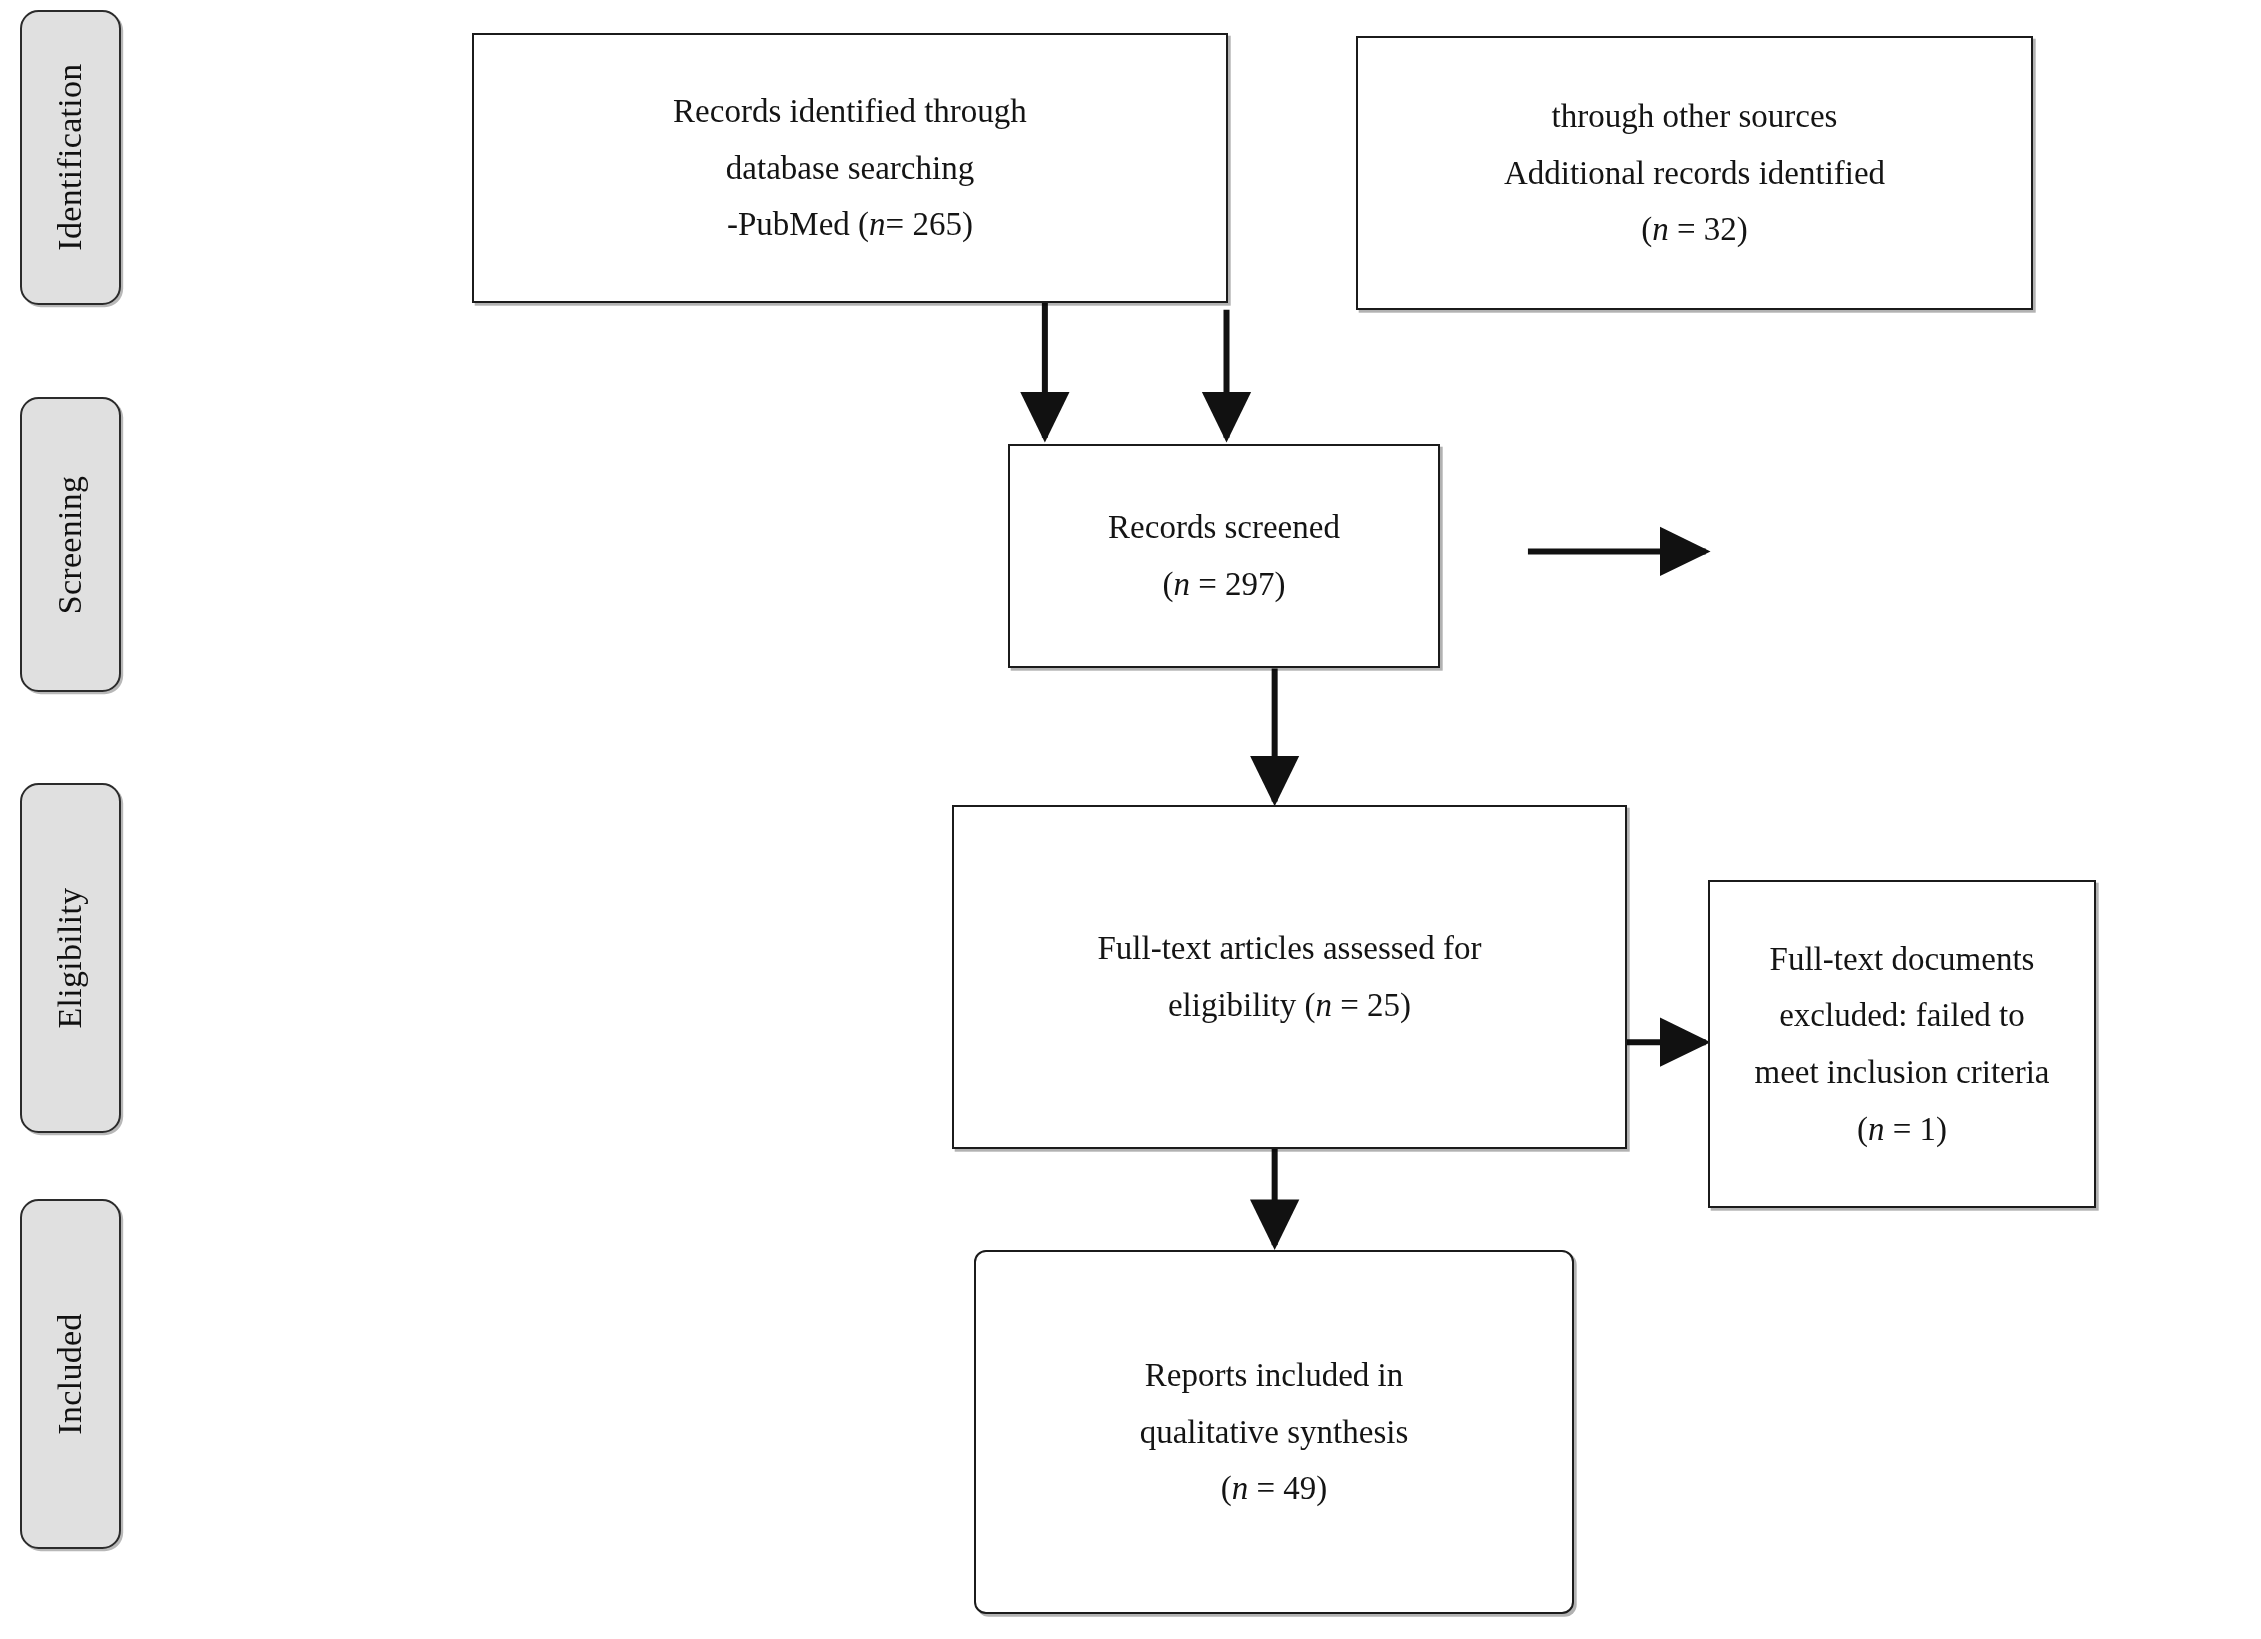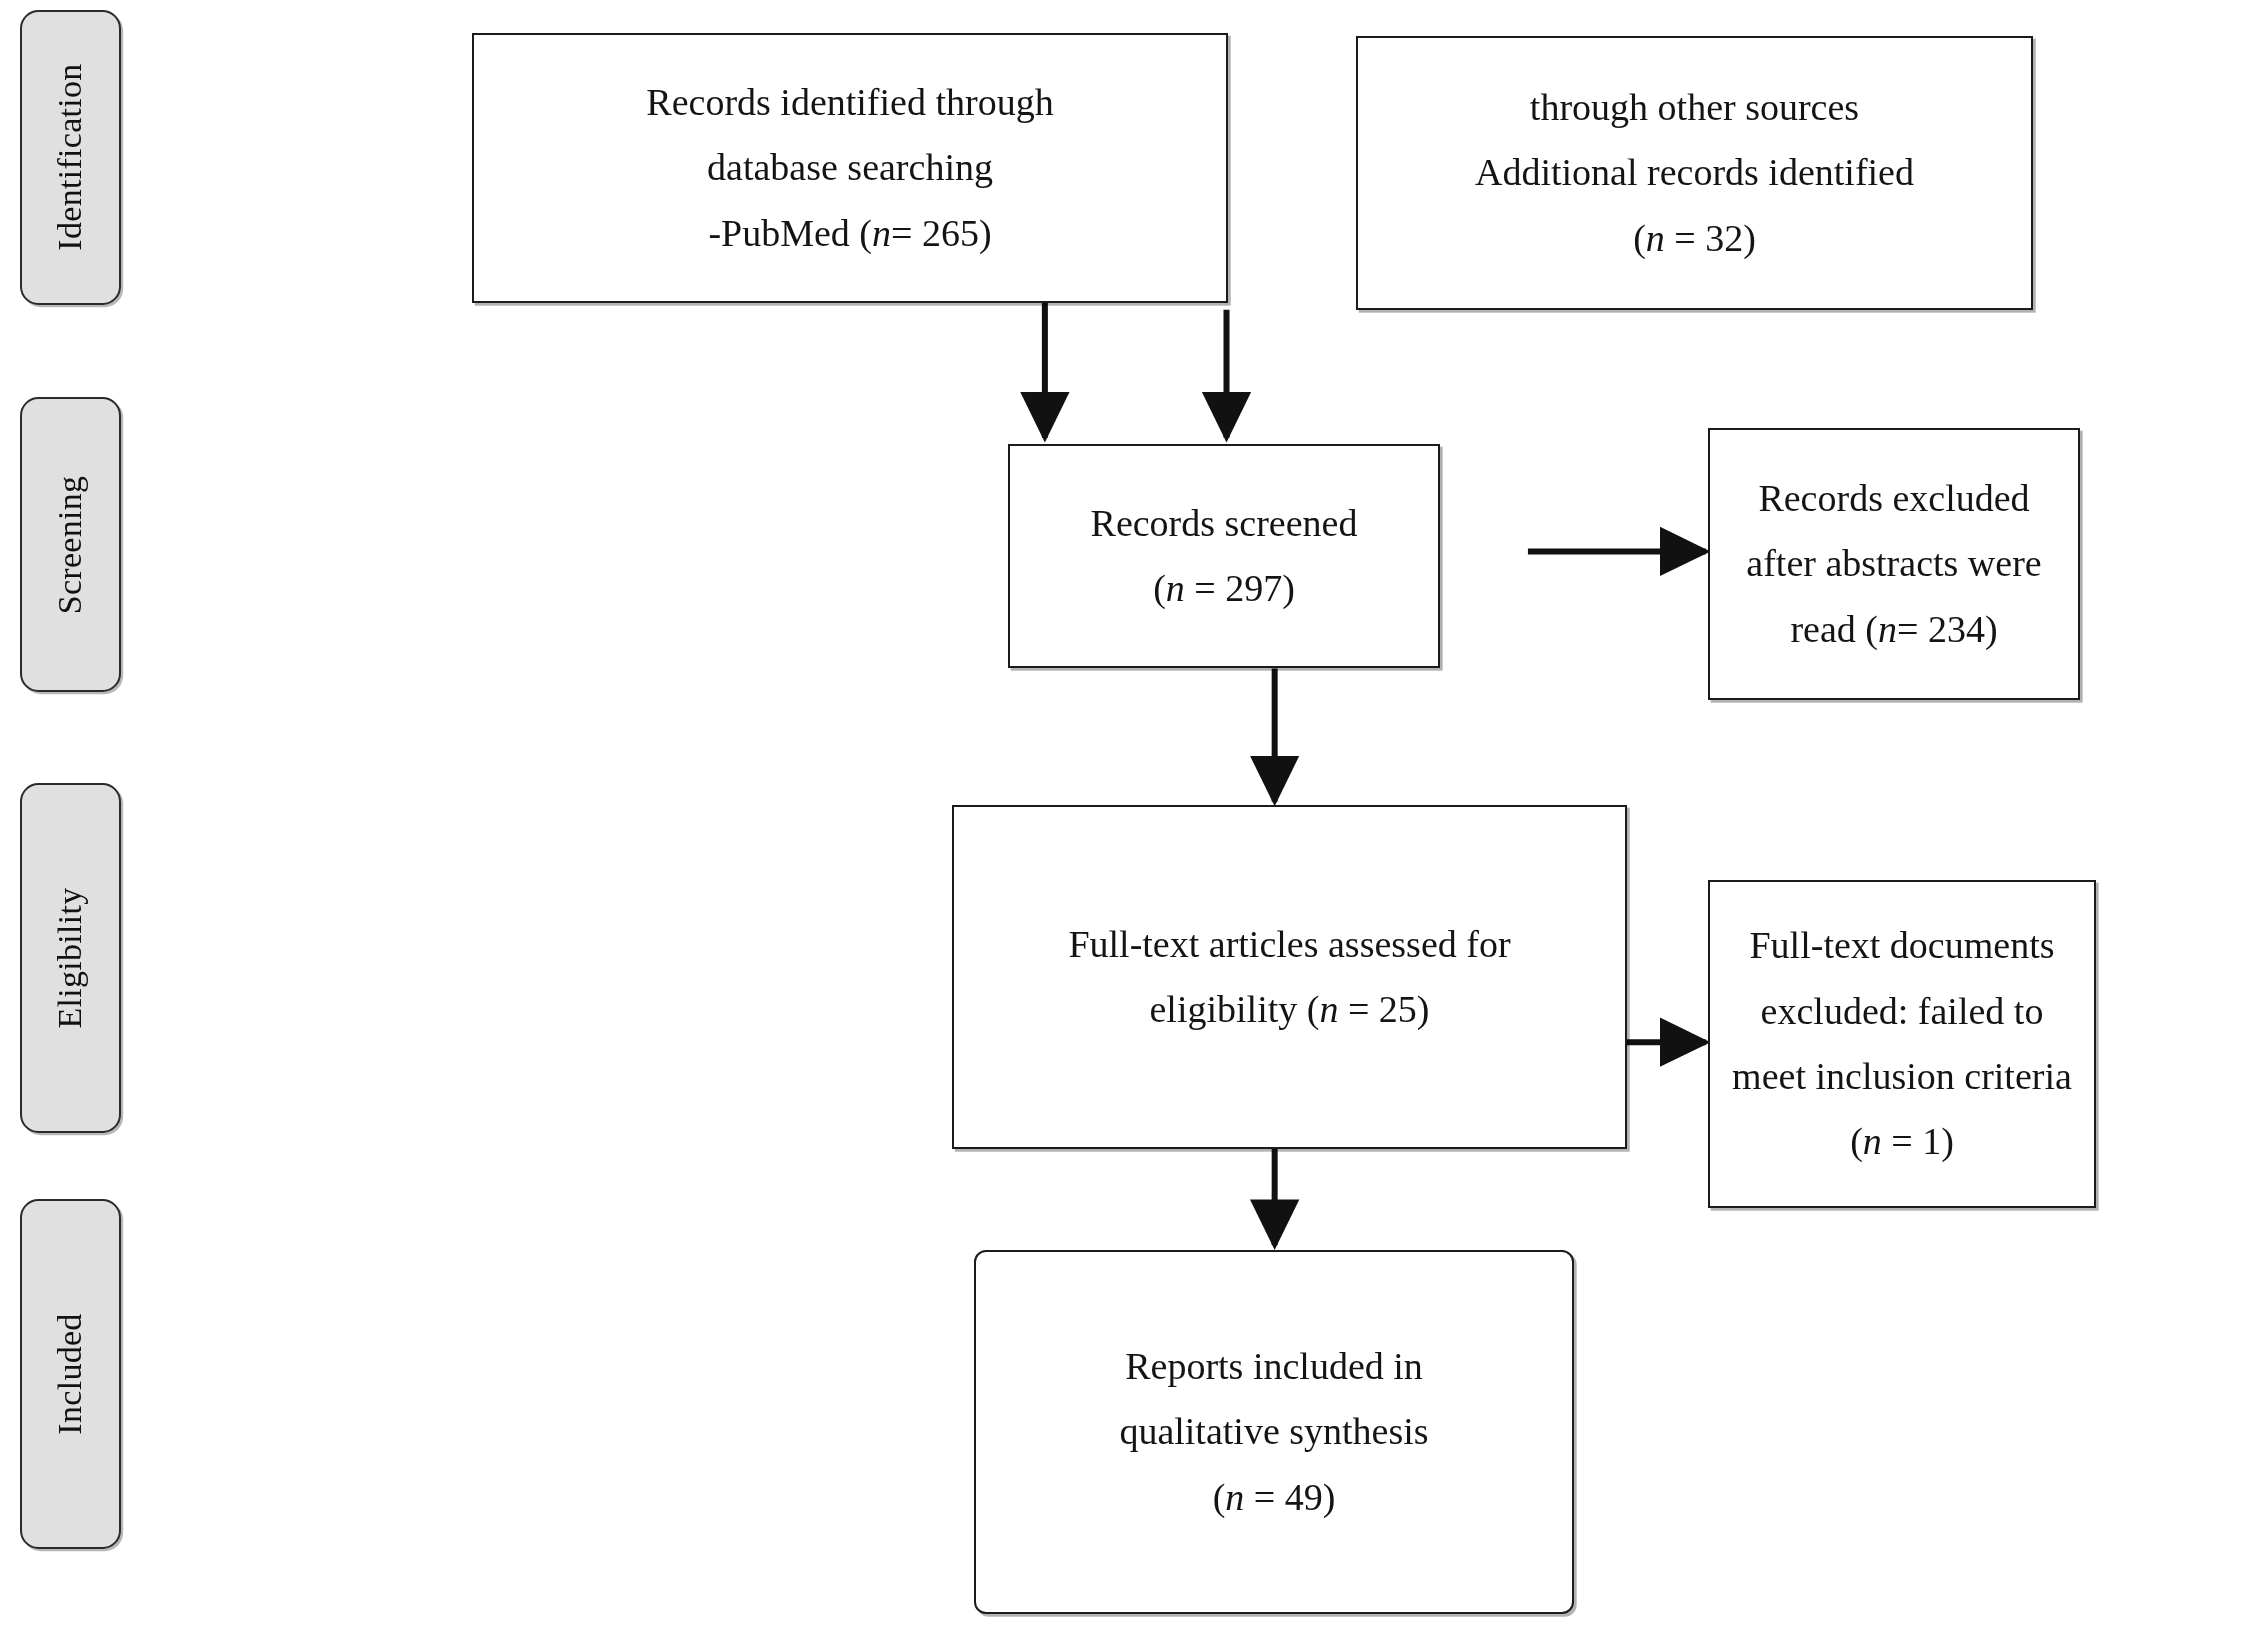--- a/index.html
+++ b/index.html
@@ -44,21 +44,21 @@
     background: #ffffff;
     border: 2.2px solid #1b1b1b;
     display: flex;
     flex-direction: column;
     align-items: center;
     justify-content: center;
     text-align: center;
     box-shadow: 2.7px 2.7px 0 rgba(0,0,0,0.30);
   }
   .flow-box .line {
-    font-size: 38px;
+    font-size: 33px;
     line-height: 1.72;
     color: #141414;
     white-space: nowrap;
   }
   .flow-box .line .ital {
     font-style: italic;
   }
 
   
   #connectors {
@@ -137,31 +137,20 @@
 
   <div class="flow-box" style="left:1008px; top:444px; width:432px; height:224px;">
     <div class="line">
       <span>Records screened</span>
     </div>
     <div class="line">
       <span>(</span><span class="ital">n</span><span> = 297)</span>
     </div>
   </div>
 
-  <div class="flow-box" style="left:1708px; top:428px; width:372px; height:272px;">
-    <div class="line">
-      <span>Records excluded</span>
-    </div>
-    <div class="line">
-      <span>after abstracts were</span>
-    </div>
-    <div class="line">
-      <span>read (</span><span class="ital">n</span><span>= 234)</span>
-    </div>
-  </div>
 
   <div class="flow-box" style="left:952px; top:805px; width:675px; height:344px;">
     <div class="line">
       <span>Full-text articles assessed for</span>
     </div>
     <div class="line">
       <span>eligibility (</span><span class="ital">n</span><span> = 25)</span>
     </div>
   </div>
 

